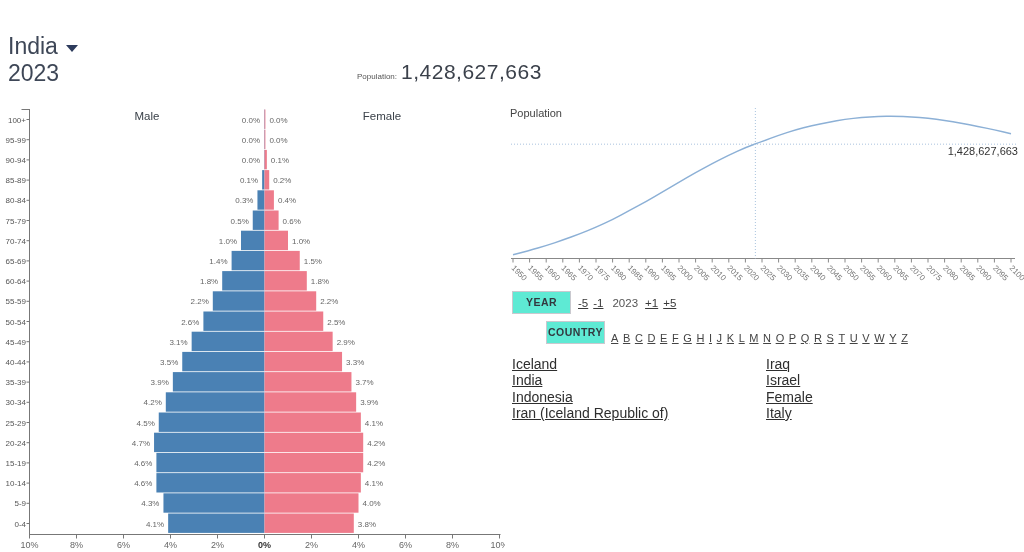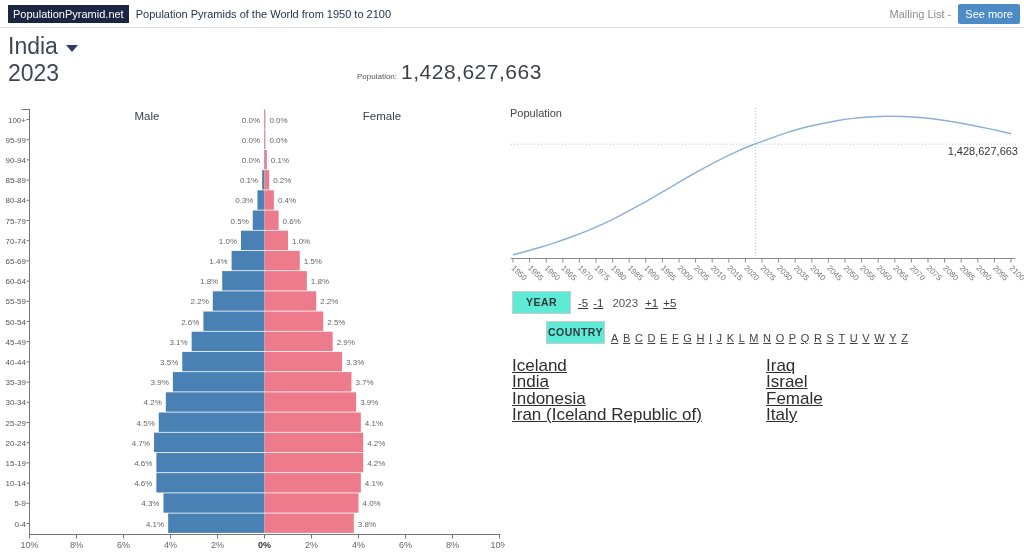--- a/index.html
+++ b/index.html
@@ -31,36 +31,28 @@
   .label-box{width:57px;height:21px;border:1px solid #c9c9cf;font-size:10.5px;font-weight:bold;
              color:#33383f;text-align:center;line-height:21px;letter-spacing:0.5px;background:#5eead4;}
   .year-links{display:flex;align-items:center;margin-left:7px;font-size:11.5px;color:#444;}
   .year-links .link{margin-right:5px;}
   .year-current{margin:0 7px 0 4px;color:#555;}
   .letters{display:flex;margin-left:6px;}
   .letters .link{font-size:11px;margin-right:4.6px;color:#444;}
   .link{color:#3a3a3a;text-decoration:underline;cursor:pointer;}
   
   .country-list{position:absolute;left:512px;top:356px;display:grid;grid-template-columns:254px 254px;
-                grid-auto-flow:column;grid-template-rows:repeat(4,16.3px);font-size:17px;}
+                grid-auto-flow:column;grid-template-rows:repeat(4,16.3px);font-size:14px;}
   .country-list .link{color:#2e2e2e;display:inline-block;width:max-content;height:13px;}
 </style>
 </head>
 <body>
 
 <div id="page">
 
-  <div class="topbar">
-    <span class="logo-badge">PopulationPyramid.net</span>
-    <span class="tagline">Population Pyramids of the World from 1950 to 2100</span>
-    <span class="topbar-right">
-      <span class="mailing">Mailing List -</span>
-      <button class="see-more">See more</button>
-    </span>
-  </div>
 
   <div class="country-title">
     <span>India</span>
     <span class="caret"></span>
   </div>
   <div class="year-title">2023</div>
 
   <div class="pop-line">
     <span class="pop-label">Population:</span>
     <span class="pop-value">1,428,627,663</span>

